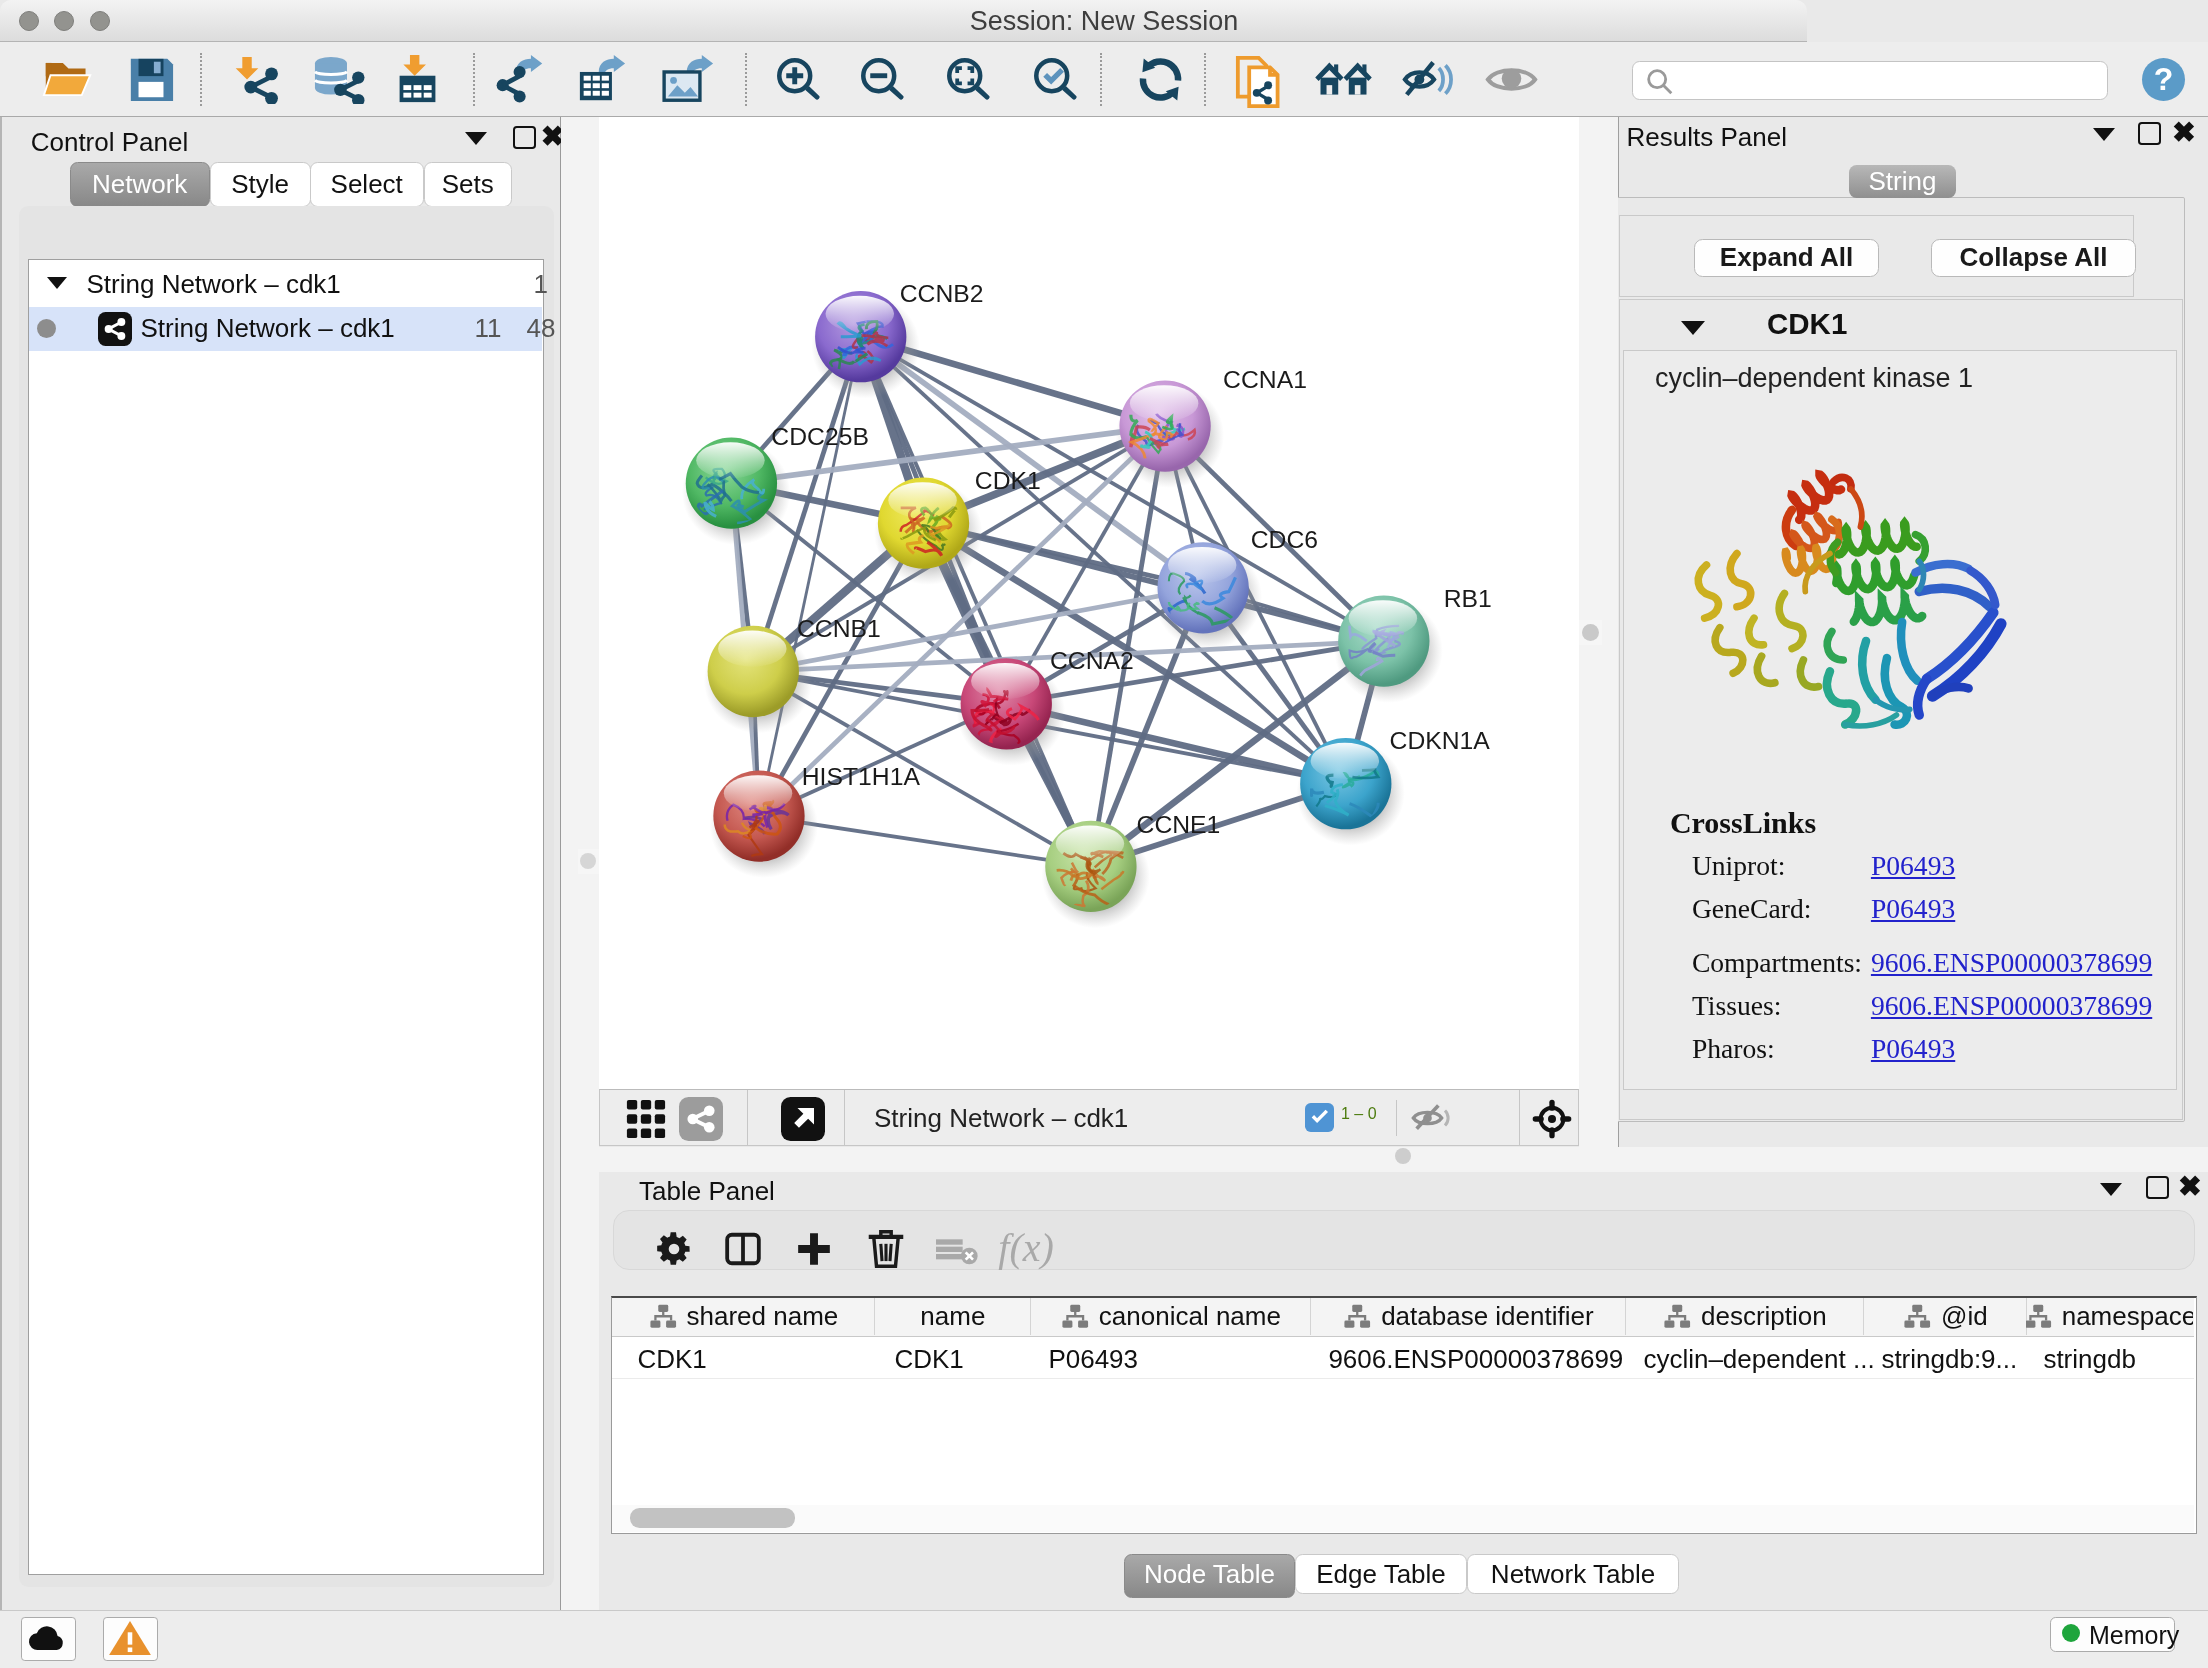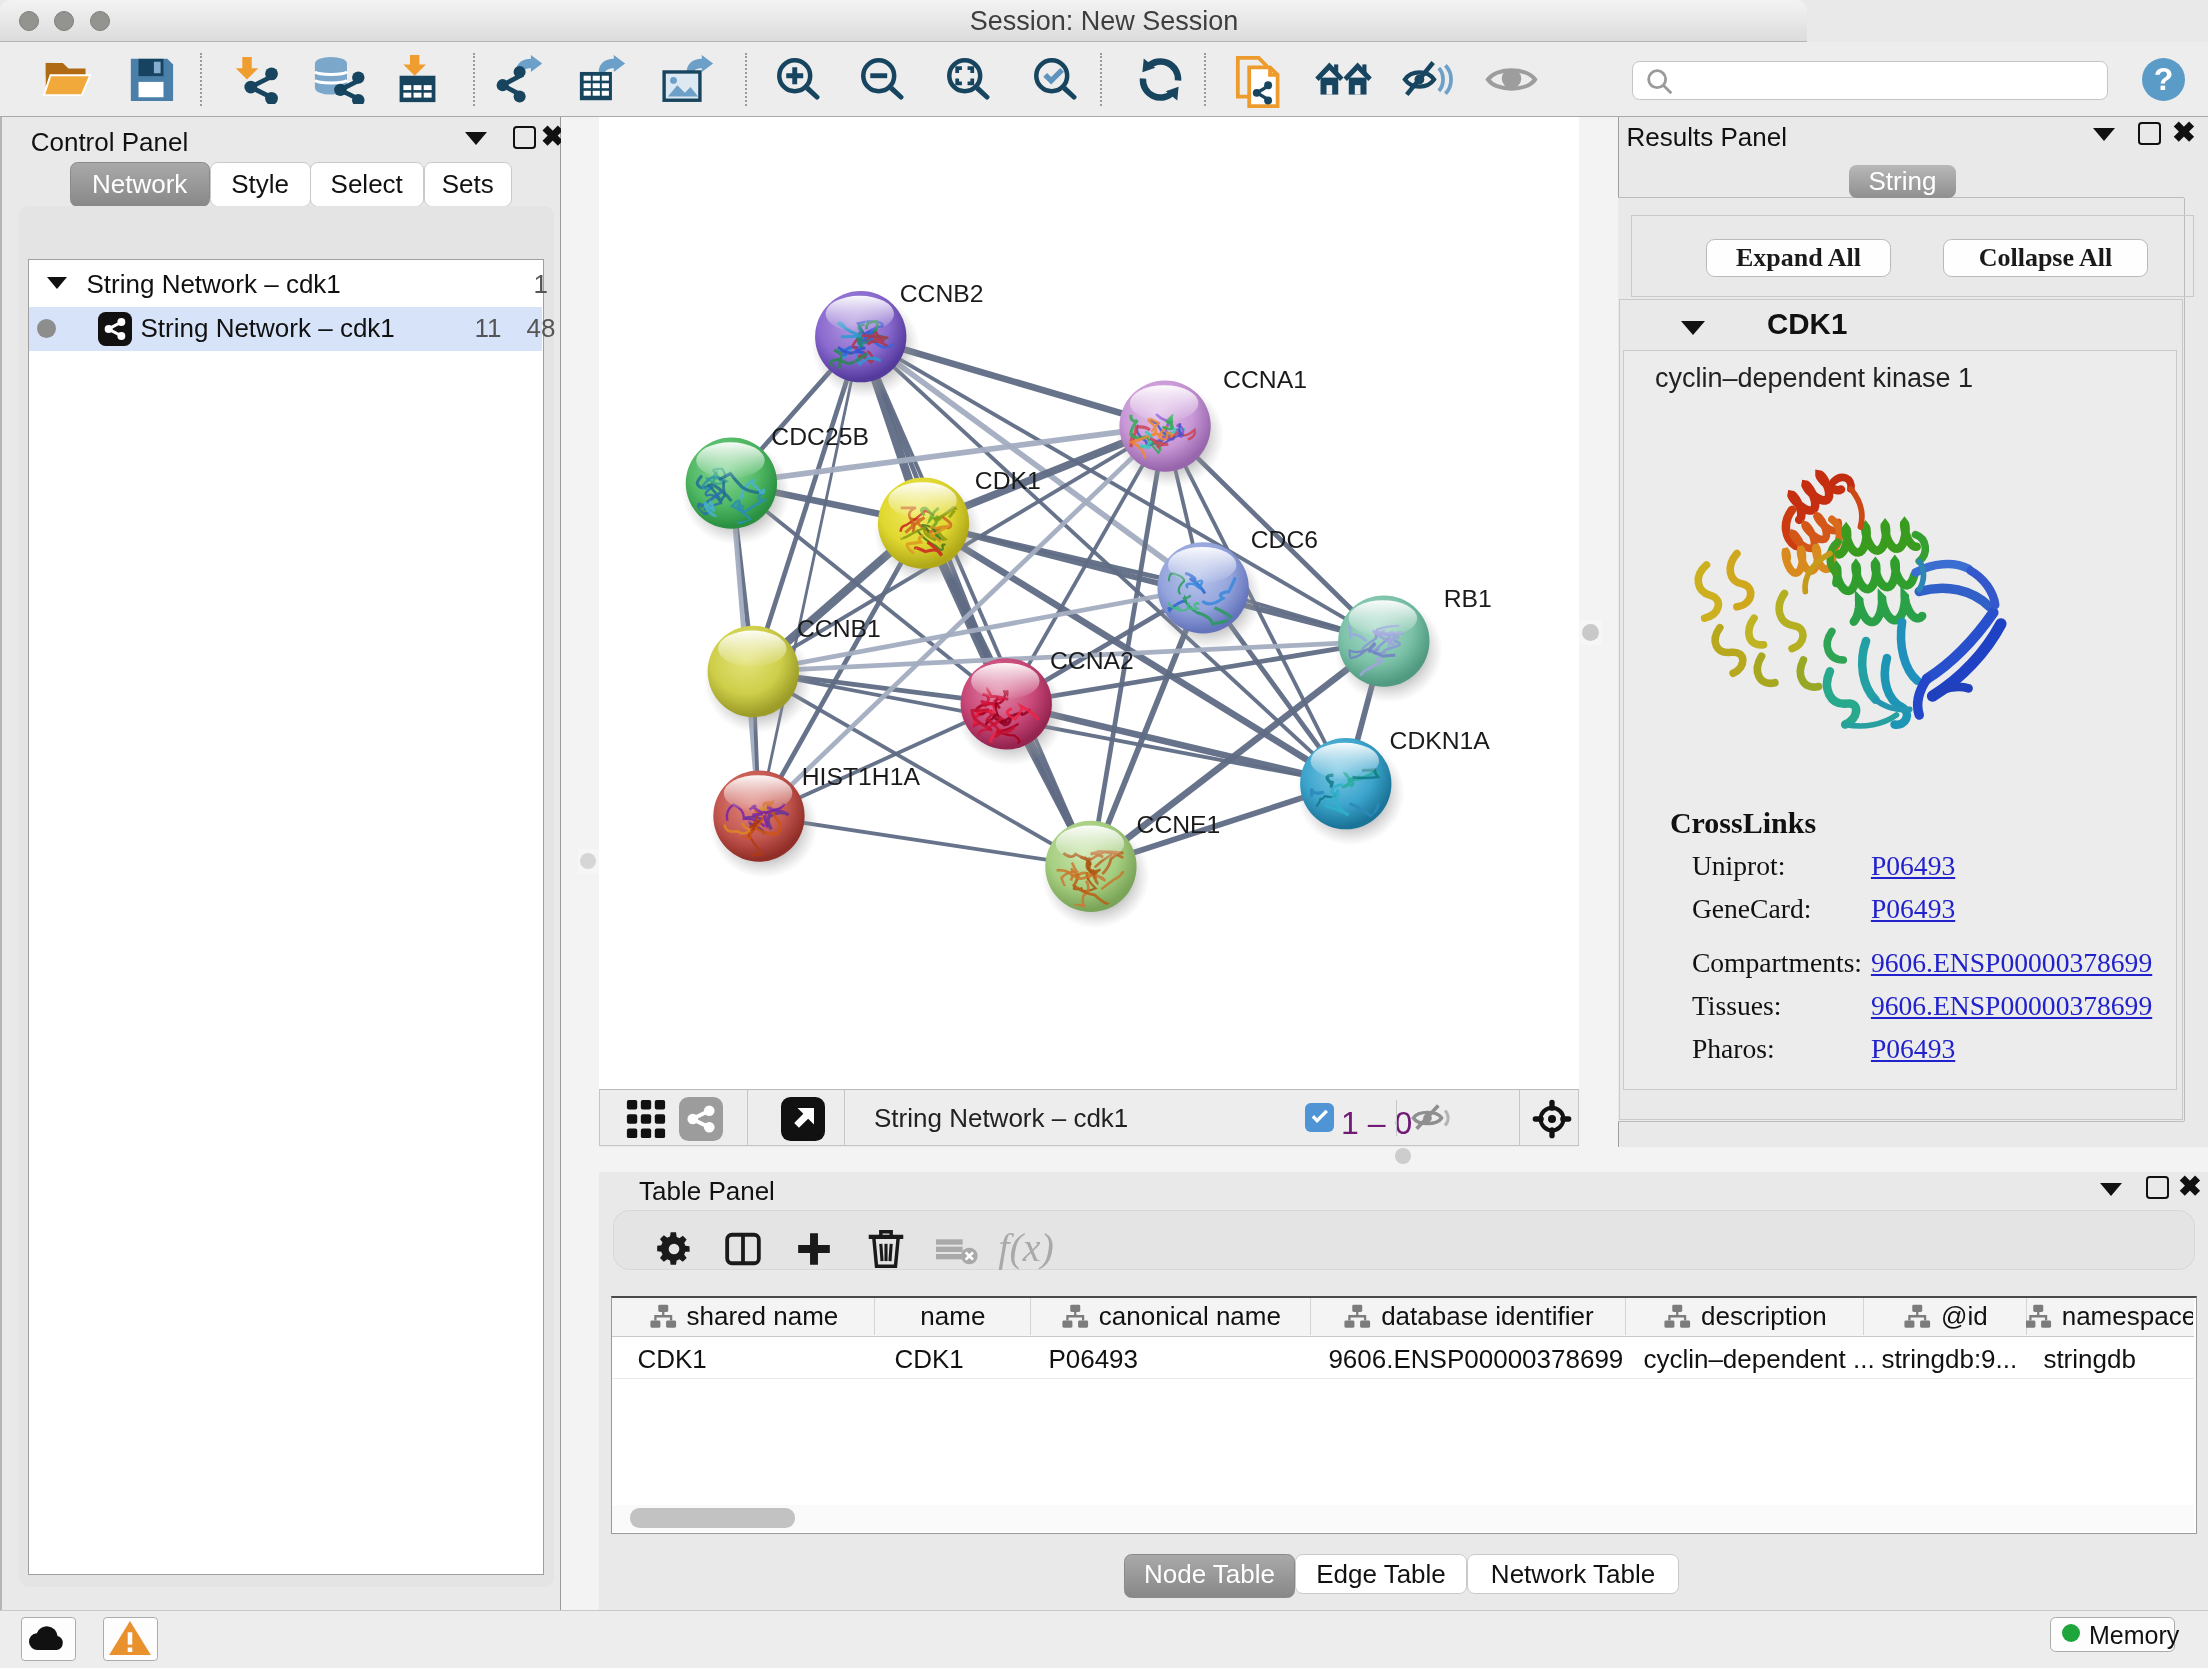--- a/index.html
+++ b/index.html
@@ -699,21 +699,21 @@
       </svg>
   </div>
   <div class="abs" style="left:244px; top:0; height:55px; border-left:1.9px solid #c6c6c6;"></div>
   <div class="abs" style="left:274px; top:13.3px; font-size:26px; color:#222;">String Network – cdk1</div>
 
   <div class="abs" style="left:705px; top:13.3px; width:28.5px; height:28.5px; background:#4f94d4; border-radius:5.7px;">
     <svg width="28.5" height="28.5" viewBox="0 0 20 20">
         <path fill="#fff" d="M4 10.5l2-2 2.5 2.5 7-7 2 2-9 9z" transform="scale(0.85) translate(1.5,1.5)"></path>
       </svg>
   </div>
-  <div class="abs" style="left:741px; top:15px; font-size:32px; color:#701a75;">1 – 0</div>
+  <div class="abs" style="left:741px; top:15px; font-size:16px; color:#4d7c0f;">1 – 0</div>
   <div class="abs" style="left:796px; top:9.5px; height:36px; border-left:1.9px solid #c6c6c6;"></div>
   <svg class="abs" style="left:810px; top:12.4px;" width="40" height="32" viewBox="0 0 24 19">
     <path fill="none" stroke="#8f8f8f" stroke-width="2" d="M2 9.5C5 5 16 5 19 9.5 16 14 5 14 2 9.5z"></path>
     <circle cx="10.5" cy="9.5" r="2.6" fill="#8f8f8f"></circle>
     <path stroke="#8f8f8f" stroke-width="2.2" d="M4 16L17 2"></path>
     <path fill="none" stroke="#b5b5b5" stroke-width="1.8" d="M21 5c2.5 2.5 2.5 6.5 0 9"></path>
   </svg>
   <div class="abs" style="left:855px; top:15px; font-size:24px; color:#8f8f8f;margin-top:39px;">0 – 0</div>
   <div class="abs" style="left:919px; top:0; height:55px; border-left:1.9px solid #c6c6c6;"></div>
   <svg class="abs" style="left:932px; top:8.6px;" width="40" height="40" viewBox="0 0 24 24">
@@ -731,21 +731,21 @@
 <div class="abs" id="rpanel">
   <div class="panel-title abs" style="left:7.6px; top:4.8px;">Results Panel</div>
   <div class="hdr-caret abs" style="left:474px; top:11.4px;"></div>
   <div class="hdr-box abs" style="left:519px; top:4.8px;"></div>
   <div class="hdr-x abs" style="left:553px; top:3.8px;">✖</div>
 
   <div class="abs" style="left:-4.8px; top:80px; width:571px; height:925px; border:1.9px solid #bcbcbc; background:#e9e9e9; border-radius:1.9px;"></div>
 
   <div class="abs" style="left:230px; top:48px; width:107px; height:33px; background:linear-gradient(#b8b8b8,#8f8f8f); border-radius:7.6px; color:#fff; font-size:26px; text-align:center; line-height:32px;">String</div>
 
-  <div class="abs" style="left:12px; top:98px; width:563px; height:82px; border:1.9px solid #c9c9c9;font-family:Liberation Serif, serif;">
+  <div class="abs" style="left:0px; top:98px; width:515px; height:82px; border:1.9px solid #c9c9c9;">
     <div class="abs" style="left:74px; top:23px; width:185px; height:38px; background:#fefefe; border:1.9px solid #b9b9b9; border-radius:8.6px; font-size:26px; font-weight:bold; color:#1a1a1a; text-align:center; line-height:35px;">Expand All</div>
     <div class="abs" style="left:291px; top:23px; width:205px; height:38px; background:#fefefe; border:1.9px solid #b9b9b9; border-radius:8.6px; font-size:26px; font-weight:bold; color:#1a1a1a; text-align:center; line-height:35px;margin-left:20px;">Collapse All</div>
   </div>
 
   <div class="abs" style="left:0px; top:182px; width:564px; height:821px; border:1.9px solid #c9c9c9;">
     <div class="abs" style="left:61px; top:21px; width:0; height:0; border-left:12.4px solid transparent; border-right:12.4px solid transparent; border-top:14.3px solid #111;"></div>
     <div class="abs" style="left:147px; top:6.7px; font-size:29.5px; font-weight:bold; color:#111;">CDK1</div>
     <div class="abs" style="left:2.9px; top:50px; width:554px; height:740px; border:1.9px solid #c9c9c9; background:#ececec;">
       <div class="abs" style="left:31px; top:12.4px; font-size:27px; color:#222;">cyclin–dependent kinase 1</div>
       <div class="abs" style="left:46px; top:100px;"><svg width="357" height="302" viewBox="0 0 375 318">

